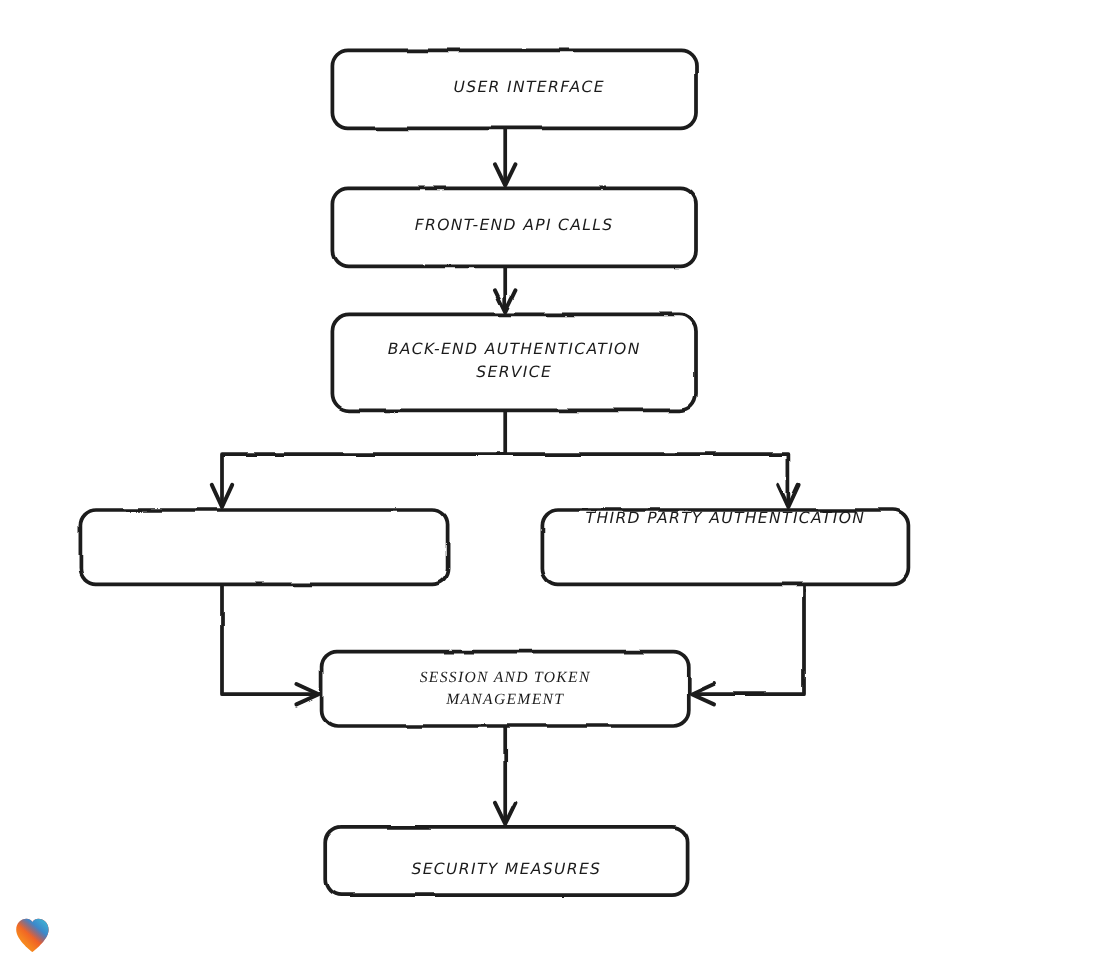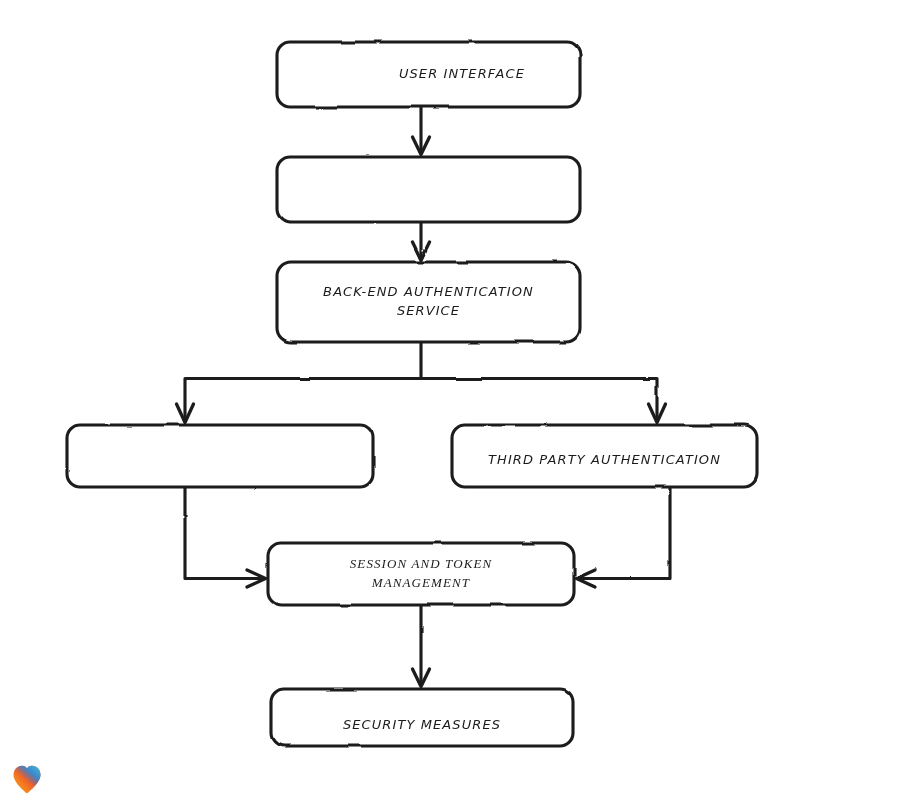--- a/index.html
+++ b/index.html
@@ -114,27 +114,28 @@
         <path d="M412.5,669 L421,686.5 L429.5,669" stroke-width="3.3"></path>
       </g>
     </g>
 
     <g transform="translate(12,764) scale(1.25)">
       <path d="M12,23.5 C12,23.5 1.2,15.6 1.2,8.6 C1.2,4.2 4.4,1.3 8.0,1.3 C10.0,1.3 11.3,2.4 12,3.5 C12.7,2.4 14.0,1.3 16.0,1.3 C19.6,1.3 22.8,4.2 22.8,8.6 C22.8,15.6 12,23.5 12,23.5 Z" fill="url(#heartGrad)"></path>
       <path d="M12,23.5 C12,23.5 1.2,15.6 1.2,8.6 C1.2,4.2 4.4,1.3 8.0,1.3 C10.0,1.3 11.3,2.4 12,3.5 C12.7,2.4 14.0,1.3 16.0,1.3 C19.6,1.3 22.8,4.2 22.8,8.6 C22.8,15.6 12,23.5 12,23.5 Z" fill="url(#heartGrad2)"></path>
     </g>
   </svg>
 
-  <div class="node-label" style="left:292px; top:42px; width:340px; height:65px;">User Interface</div>
+  <div class="node-label" style="left:271px; top:42px; width:340px; height:65px;">User Interface</div>
 
+  <div class="node-label" style="left:277px; top:157px; width:303px; height:65px;">Front-End API Calls</div>
 
   <div class="node-label" style="left:277px; top:262px; width:303px; height:80px;">Back-End Authentication
 Service</div>
 
 
-  <div class="node-label" style="left:452px; top:429px; width:305px; height:62px;">Third Party Authentication</div>
+  <div class="node-label" style="left:452px; top:402px; width:305px; height:62px;">Third Party Authentication</div>
 
   <div class="node-label" style="left:268px; top:543px; width:306px; height:62px;font-family:Liberation Serif, serif;">Session and Token
 Management</div>
 
   <div class="node-label" style="left:271px; top:689px; width:302px; height:73px;border-radius:21px;">Security Measures</div>
 
 </div>
 
 </body></html>

